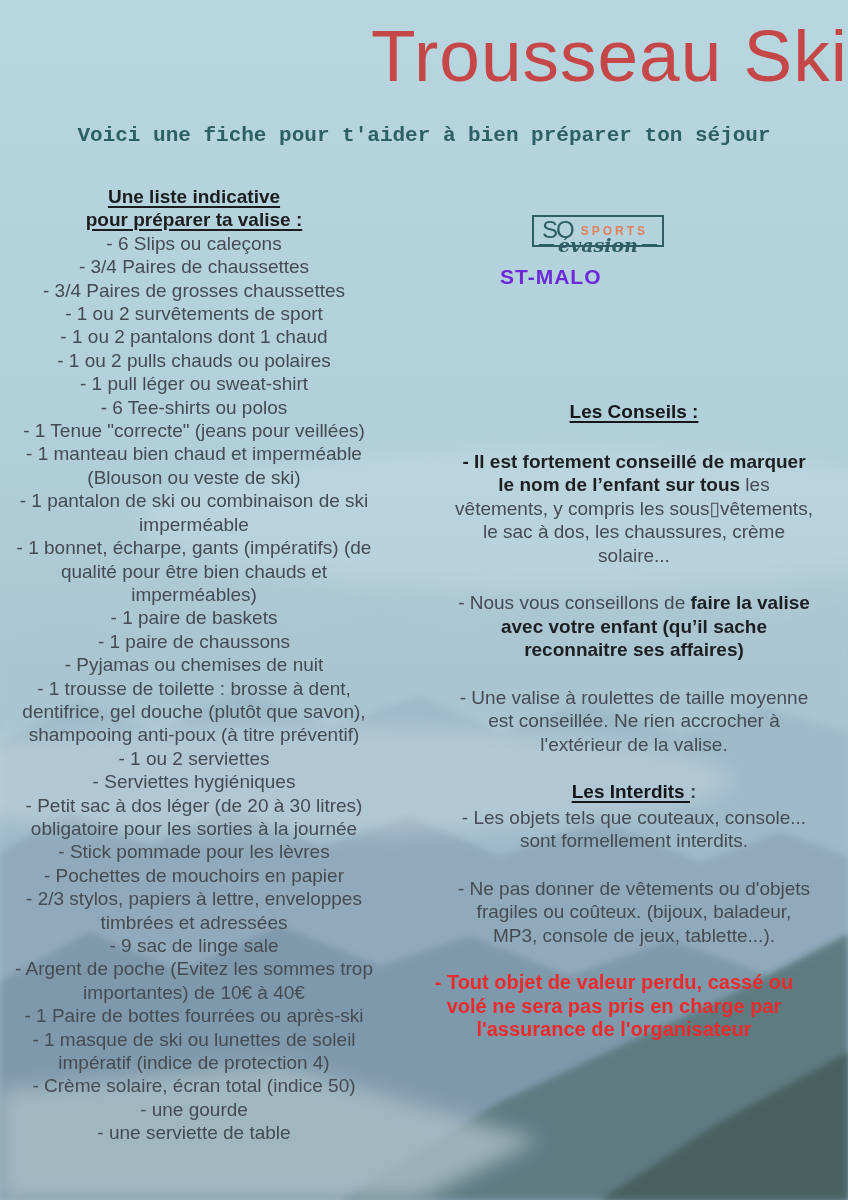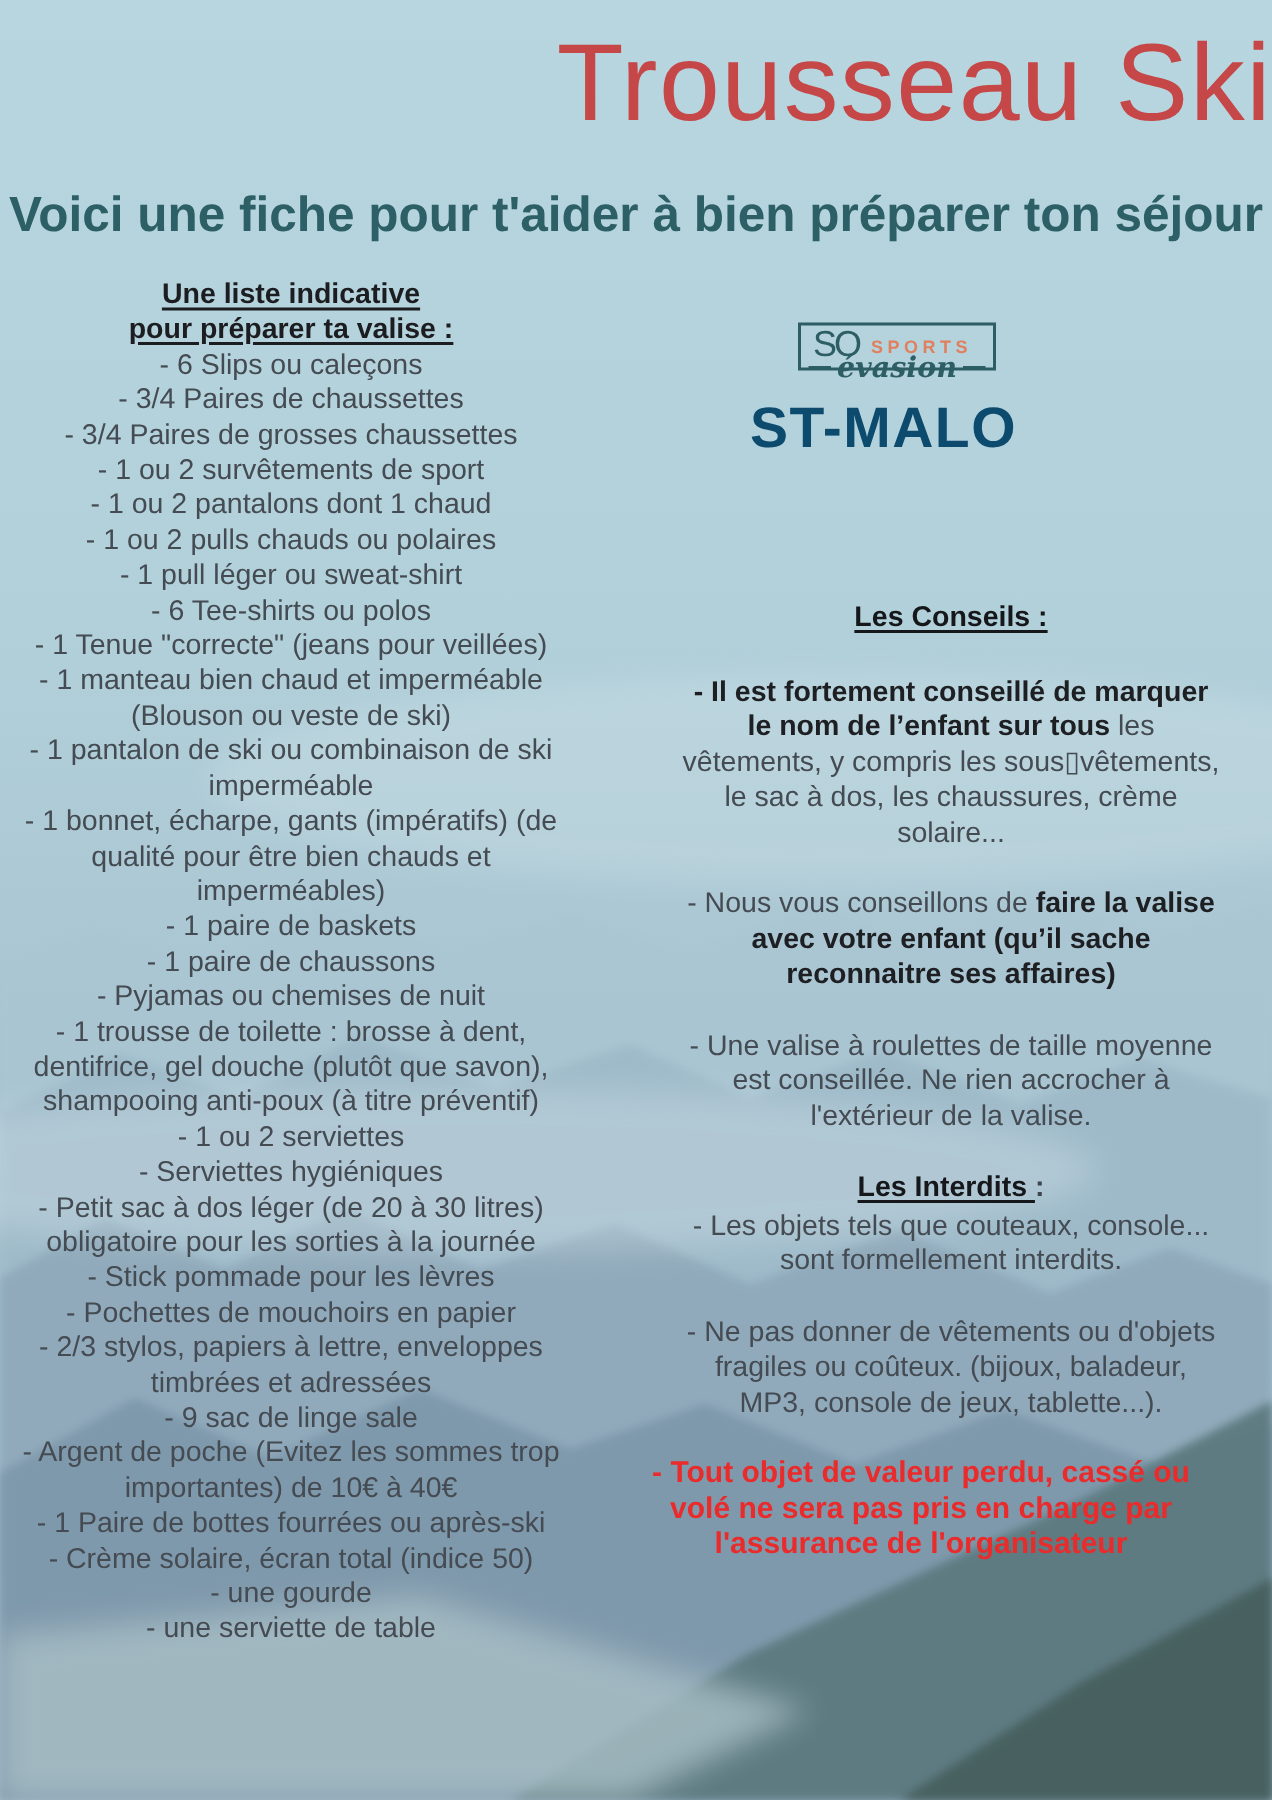--- a/index.html
+++ b/index.html
@@ -5,39 +5,39 @@
   * { margin:0; padding:0; box-sizing:border-box; }
   html,body { width:848px; height:1200px; }
   body { font-family:"Liberation Sans", sans-serif; overflow:hidden; }
   .page { position:relative; width:848px; height:1200px; overflow:hidden; background:#b6d4dd; }
   .bg { position:absolute; inset:0; z-index:0; }
   .content { position:absolute; inset:0; z-index:1; }
 
   .title { position:absolute; top:14px; left:0; width:848px; text-align:right;
            font-size:73px; font-weight:normal; letter-spacing:1px; color:#c64747; }
   .subtitle { position:absolute; top:124px; left:0; width:848px; text-align:center;
-              font-size:33px; font-weight:bold; color:#2d5f66; }
+              font-size:21px; font-weight:bold; color:#2d5f66;font-family:Liberation Mono, monospace; }
 
   .left-col { position:absolute; top:185px; left:6px; width:376px; text-align:center;
               font-size:19px; line-height:23.4px; color:#454b52; }
   .list-heading { font-weight:bold; color:#1c1d20; text-decoration:underline;
                   text-decoration-thickness:2px; text-underline-offset:3px; }
   .packing-list div { min-height:23.4px; }
 
   .logo-wrap { position:absolute; top:215px; left:500px; width:196px; }
   .logo-box { position:relative; width:132px; height:32px; margin:0 auto;
               border:2px solid #2d5e66; display:flex; align-items:center; justify-content:flex-start; }
   .logo-so { font-size:24px; line-height:20px; color:#2d5e66; font-weight:normal;
              letter-spacing:-2px; margin-left:8px; margin-top:-2px; }
   .logo-sports { font-size:12px; font-weight:bold; letter-spacing:3px; color:#e0805f; margin-left:8px; }
   .logo-evasion-row { display:flex; align-items:center; justify-content:center; margin-top:-13px; }
   .logo-dash { width:15px; height:2px; background:#2d5e66; }
   .logo-evasion { font-family:"DejaVu Serif", serif; font-style:italic; font-weight:bold;
                   font-size:19px; color:#2d5e66; padding:0 4px; }
-  .logo-city { margin-top:9px; font-size:38px; font-weight:bold; letter-spacing:1px; color:#0c4a6e; }
+  .logo-city { margin-top:9px; font-size:21px; font-weight:bold; letter-spacing:1px; color:#6d28d9; }
 
   .right-col { position:absolute; top:400px; left:414px; width:400px; text-align:center;
                font-size:19px; line-height:23.5px; color:#454b52; }
   .rc-block { margin-bottom:24px;margin-left:40px; }
   .rc-heading { font-weight:bold; color:#15171b; text-decoration:underline;
                 text-decoration-thickness:2px; text-underline-offset:3px; }
   .rc-heading-row { margin-bottom:26px; }
   .interdits-heading-row { margin-bottom:2px; margin-top:4px; }
   .colon-plain { font-weight:bold; color:#3d444b; text-decoration:none; }
   b, .bold { font-weight:bold; color:#1d1f23; }
@@ -103,20 +103,21 @@
           <div>- 1 trousse de toilette : brosse à dent, dentifrice, gel douche (plutôt que savon), shampooing anti-poux (à titre préventif)</div>
           <div>- 1 ou 2 serviettes</div>
           <div>- Serviettes hygiéniques</div>
           <div>- Petit sac à dos léger (de 20 à 30 litres) obligatoire pour les sorties à la journée</div>
           <div>- Stick pommade pour les lèvres</div>
           <div>- Pochettes de mouchoirs en papier</div>
           <div>- 2/3 stylos, papiers à lettre, enveloppes timbrées et adressées</div>
           <div>- 9 sac de linge sale</div>
           <div>- Argent de poche (Evitez les sommes trop importantes) de 10€ à 40€</div>
           <div>- 1 Paire de bottes fourrées ou après-ski</div>
+          <div>- 1 masque de ski ou lunettes de soleil impératif (indice de protection 4)</div>
           <div>- Crème solaire, écran total (indice 50)</div>
           <div>- une gourde</div>
           <div>- une serviette de table</div>
         </div>
     </div>
 
     <div class="logo-wrap">
       <div class="logo-box">
         <span class="logo-so">SO</span>
         <span class="logo-sports">SPORTS</span>

